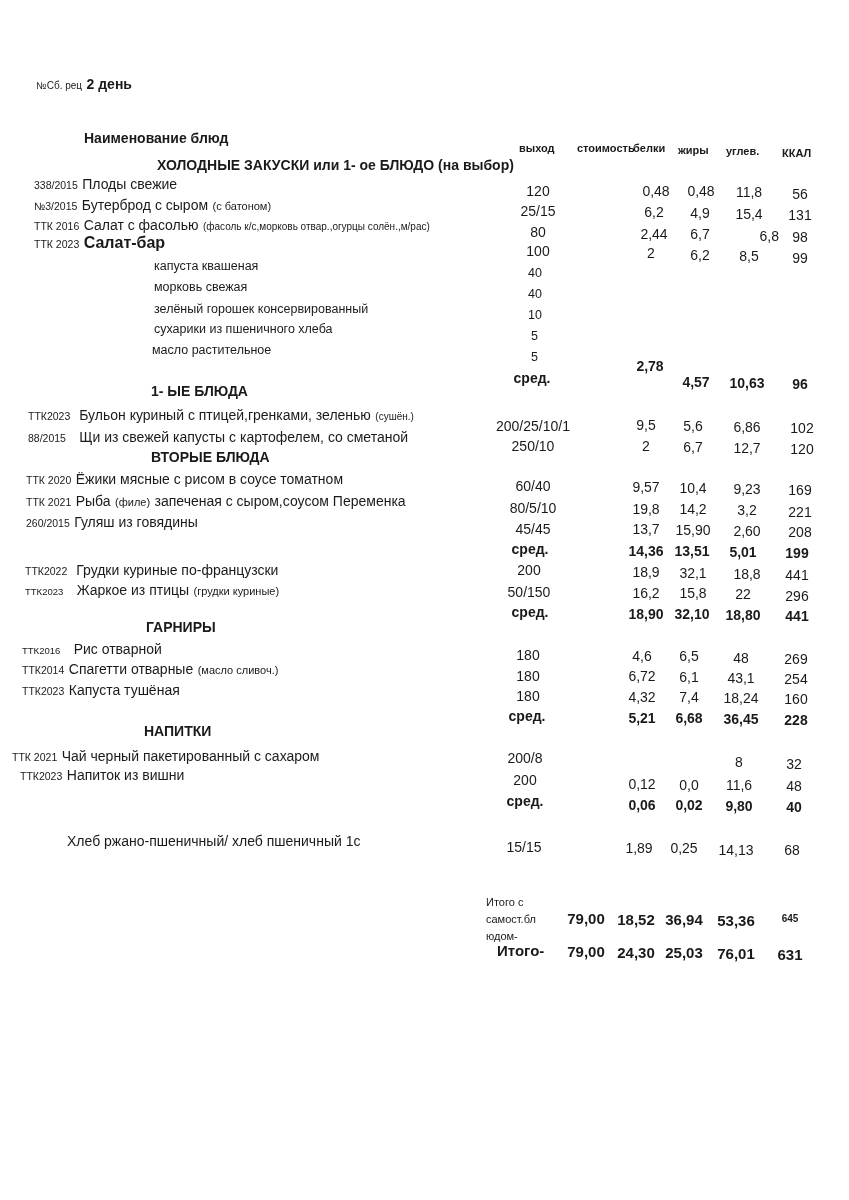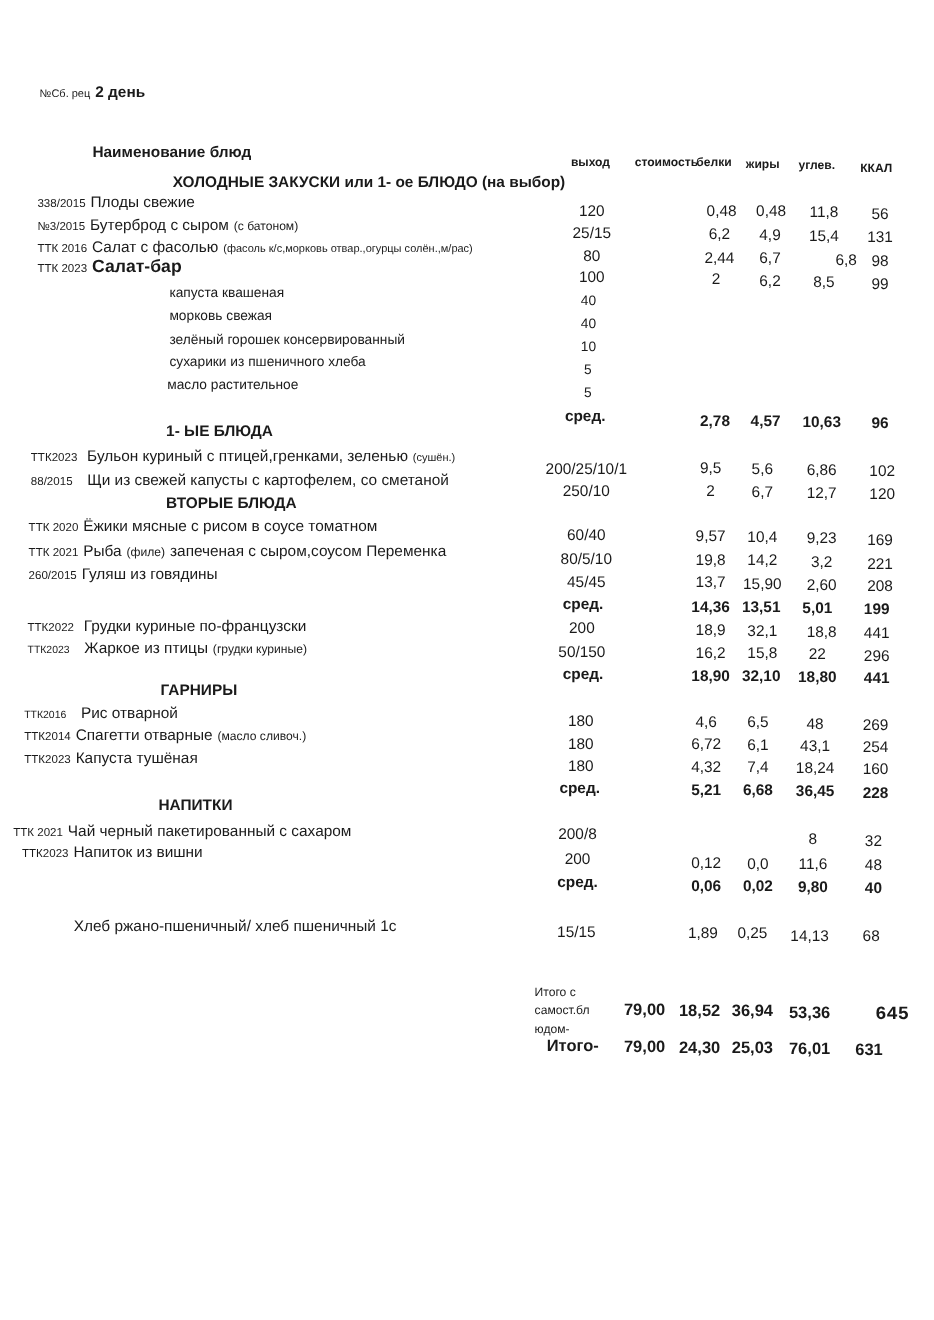--- a/index.html
+++ b/index.html
@@ -89,21 +89,21 @@
     <div class="abs ing" style="left:154px; top:322px;">сухарики из пшеничного хлеба</div>
     <div class="abs ing" style="left:531px; top:329px;">5</div>
   </div>
   <div>
     <div class="abs ing" style="left:152px; top:343px;">масло растительное</div>
     <div class="abs ing" style="left:531px; top:350px;">5</div>
   </div>
 
   <div>
     <div class="abs numb" style="left:532px; top:370px;">сред.</div>
-    <div class="abs numb" style="left:650px; top:374px;">2,78</div>
+    <div class="abs numb" style="left:650px; top:358px;">2,78</div>
     <div class="abs numb" style="left:696px; top:374px;">4,57</div>
     <div class="abs numb" style="left:747px; top:375px;">10,63</div>
     <div class="abs numb" style="left:800px; top:376px;">96</div>
   </div>
 
   <div class="abs sec" style="left:151px; top:383px;">1- ЫЕ БЛЮДА</div>
 
   <div>
     <div class="abs" style="left:28px; top:406px;"><span class="code">ТТК2023</span>&nbsp; <span class="name">Бульон куриный с птицей,гренками, зеленью</span> <span class="note" style="font-size:10px;">(сушён.)</span></div>
     <div class="abs num" style="left:533px; top:418px; width:100px; margin-left:-50px;">200/25/10/1</div>
@@ -262,21 +262,21 @@
   <div>
     <div class="abs" style="left:486px; top:894px; font-size:11px; font-weight:normal; line-height:17px;">
       <div>Итого с</div>
       <div>самост.бл</div>
       <div>юдом-</div>
     </div>
     <div class="abs numb" style="left:586px; top:910px; font-size:15px;">79,00</div>
     <div class="abs numb" style="left:636px; top:911px; font-size:15px;">18,52</div>
     <div class="abs numb" style="left:684px; top:911px; font-size:15px;">36,94</div>
     <div class="abs numb" style="left:736px; top:912px; font-size:15px;">53,36</div>
-    <div class="abs numb" style="left:811px; top:913px; font-size:17px;font-family:Liberation Mono, monospace;">645</div>
+    <div class="abs numb" style="left:790px; top:913px; font-size:10px;">645</div>
   </div>
 
   <div>
     <div class="abs" style="left:497px; top:942px; font-size:15px; font-weight:bold;">Итого-</div>
     <div class="abs numb" style="left:586px; top:943px; font-size:15px;">79,00</div>
     <div class="abs numb" style="left:636px; top:944px; font-size:15px;">24,30</div>
     <div class="abs numb" style="left:684px; top:944px; font-size:15px;">25,03</div>
     <div class="abs numb" style="left:736px; top:945px; font-size:15px;">76,01</div>
     <div class="abs numb" style="left:790px; top:946px; font-size:15px;">631</div>
   </div>

